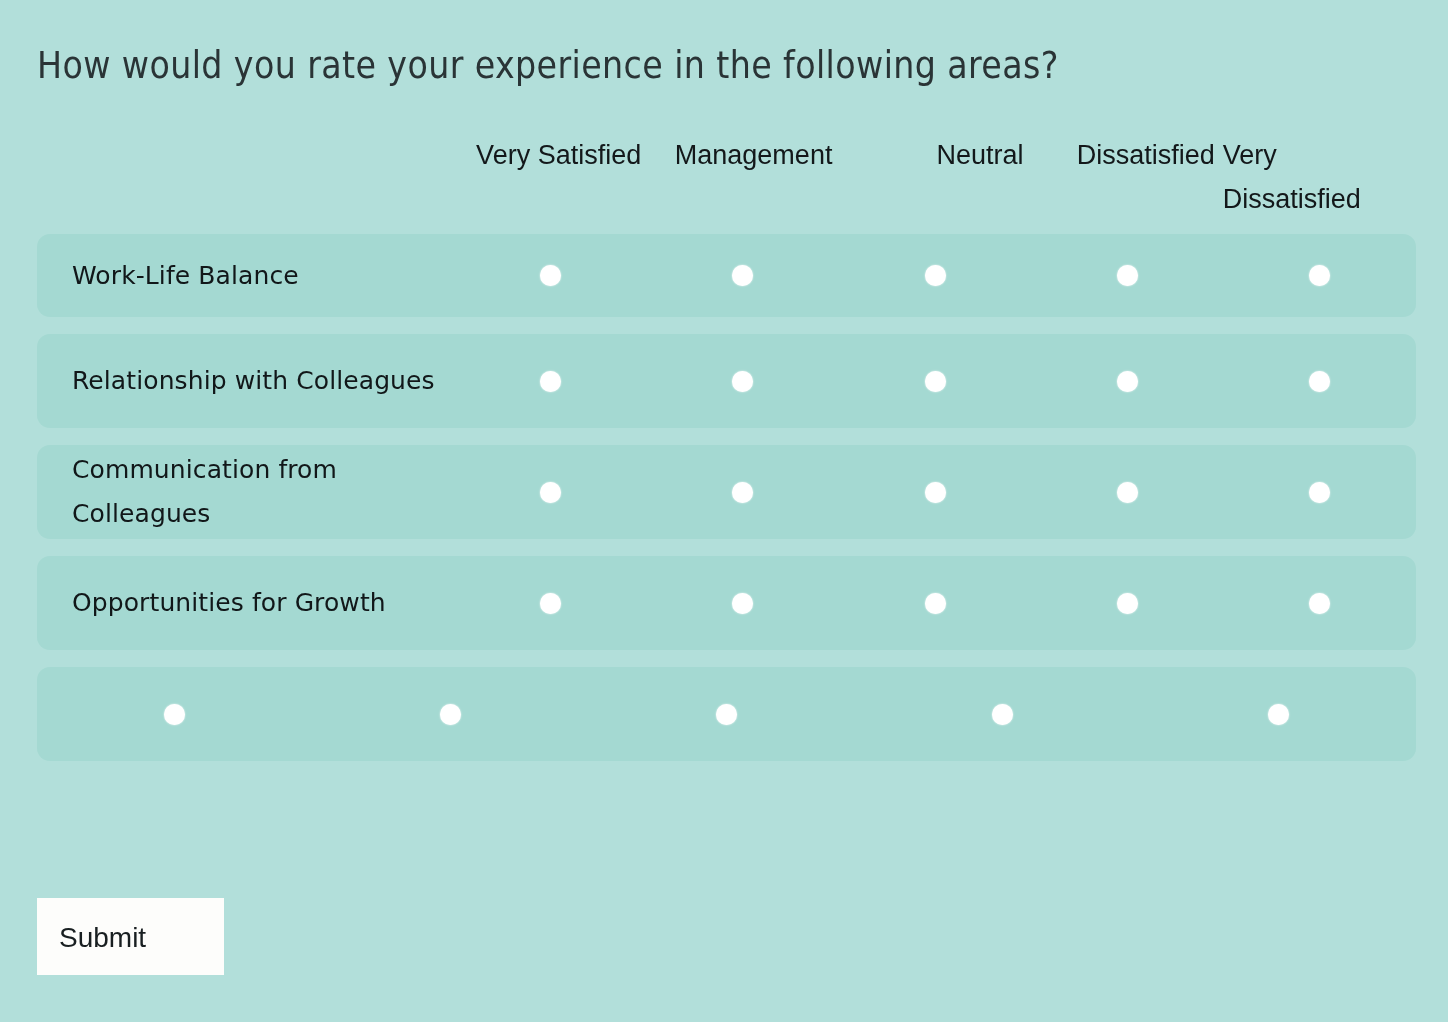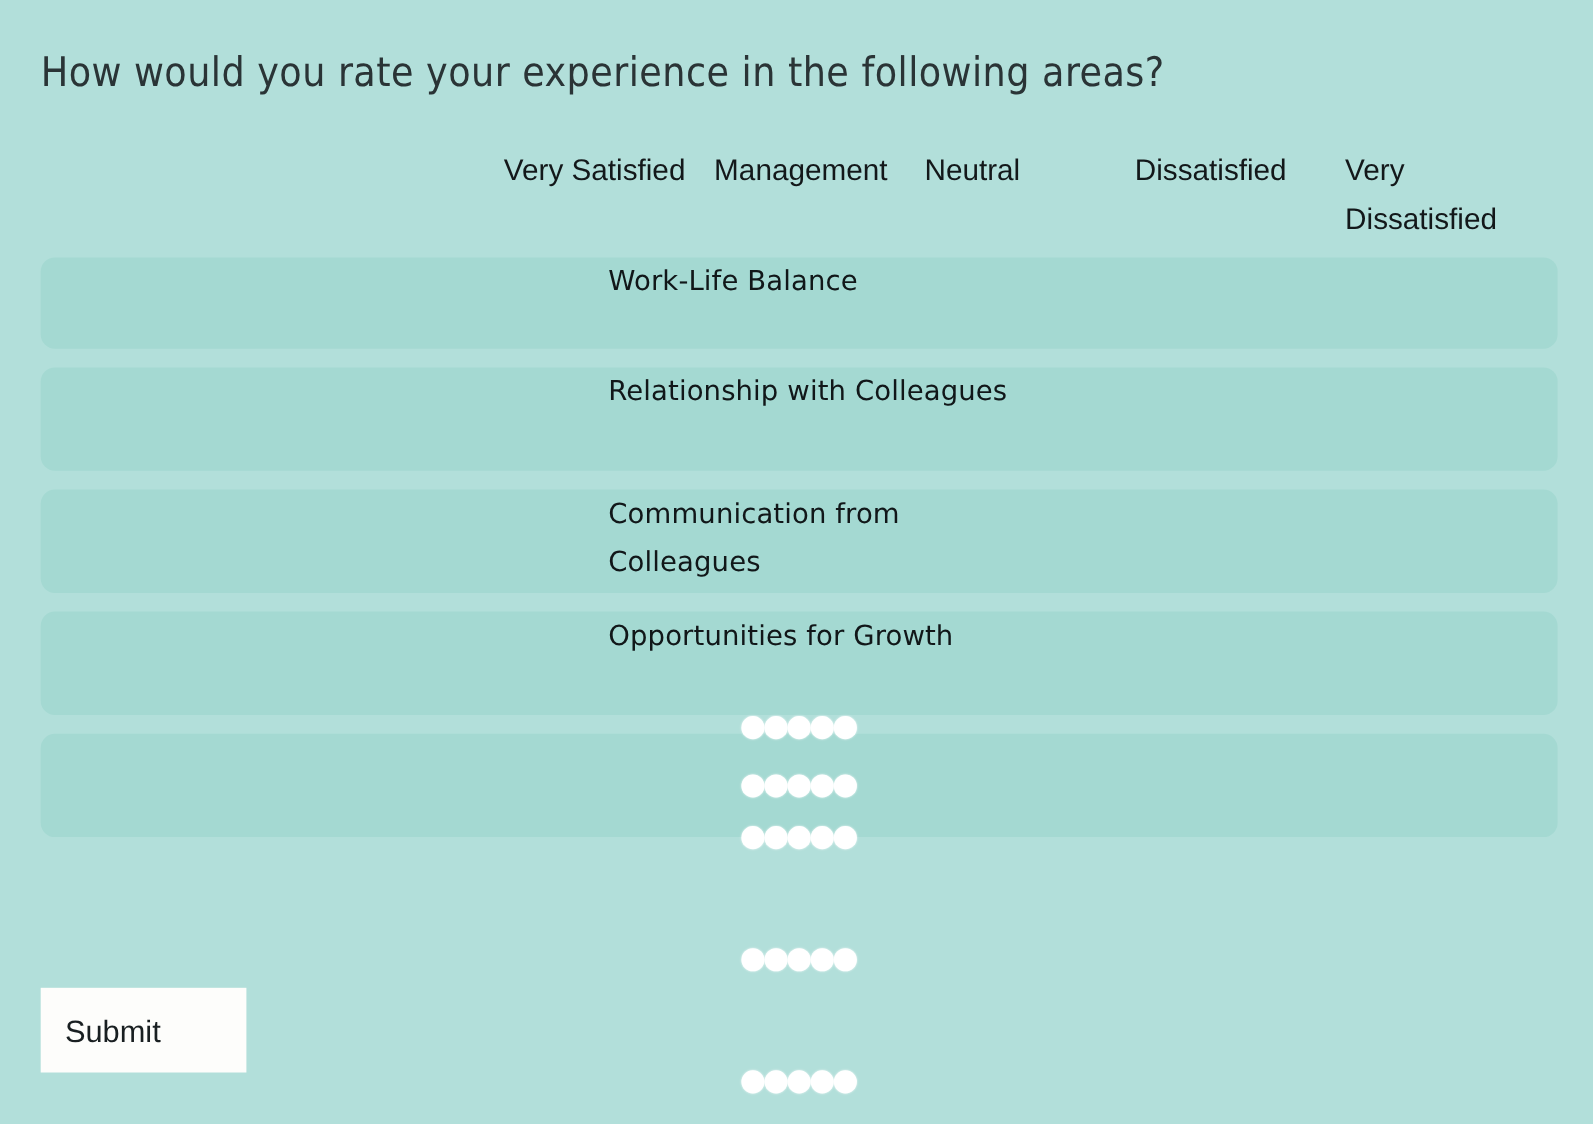--- a/index.html
+++ b/index.html
@@ -57,21 +57,21 @@
     flex: 1 1 auto;
     display: flex;
   }
   .header-cell {
     flex: 1 1 0;
     font-family: "Liberation Sans", sans-serif;
     font-size: 27px;
     font-weight: 400;
     line-height: 44px;
     color: #13181a;
-    text-align: left;
+    text-align: right;
     padding: 0 4px;
     box-sizing: border-box;
   }
   .header-cell.wrap-center {
     white-space: normal;
   }
   .header-cell.wrap-right {
     text-align: left;
     padding-right: 10px;
     white-space: normal;
@@ -85,21 +85,20 @@
     width: 1379px;
   }
   .matrix-row {
     background: #a4d9d2;
     border-radius: 13px;
     margin-bottom: 17px;
     display: flex;
     align-items: center;
     box-sizing: border-box;
     padding: 0;
-    flex-direction: column;
   }
   .matrix-row.h-one {
     height: 83px;
   }
   .matrix-row.h-two {
     height: 94px;
   }
   .row-label {
     flex: 0 0 417px;
     width: 417px;

